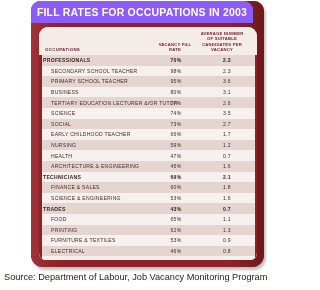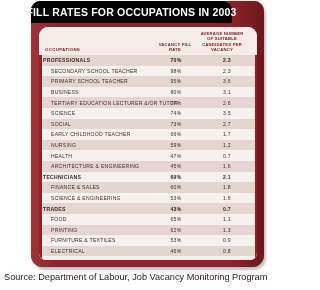--- a/index.html
+++ b/index.html
@@ -19,23 +19,23 @@
     box-shadow:2px 3px 3px rgba(0,0,0,.25);
   }
   .plaque-inner-shade{
     position:absolute;left:0;top:0;right:0;bottom:0;
     border-radius:10px 10px 12px 12px;
     background:linear-gradient(90deg,#a03338 0%,#8e2226 12%,#8e2226 86%,#6d181c 100%);
   }
 
   
   .title-bar{
-    position:absolute;left:31px;top:1px;width:201px;height:22px;
+    position:absolute;left:31px;top:1px;width:222px;height:22px;
     border-radius:9px 9px 0 0;
-    background:#000000;
+    background:#8b5cf6;
     display:flex;align-items:center;justify-content:center;
   }
   .title-text{
     color:#ffffff;
     font-size:10.5px;
     font-weight:bold;
     letter-spacing:.2px;
     white-space:nowrap;
   }
 

